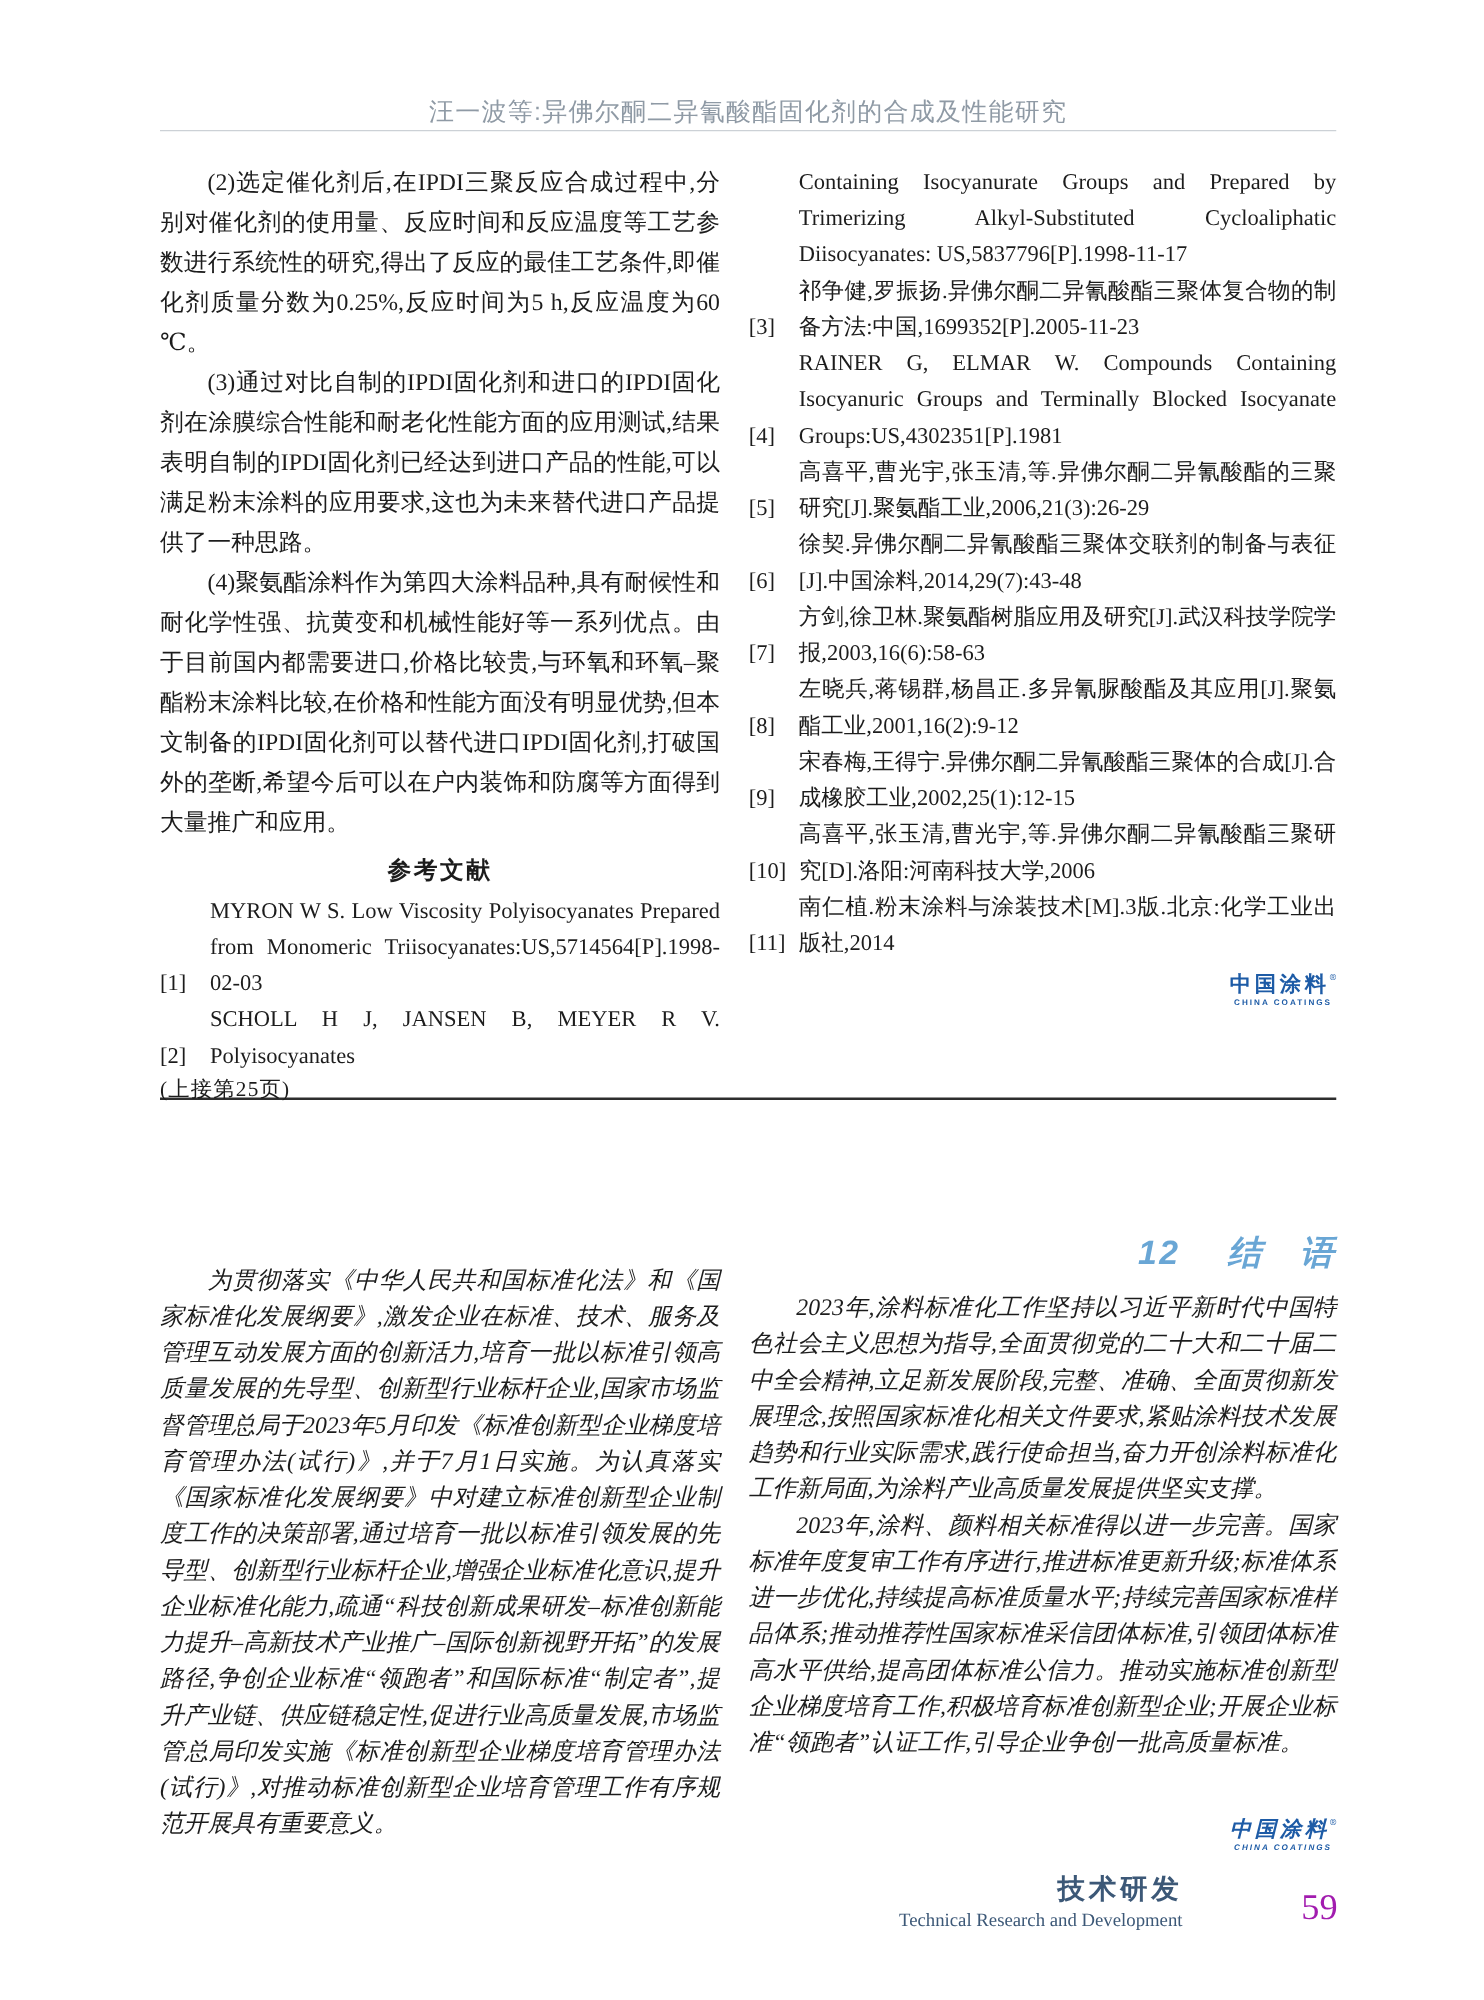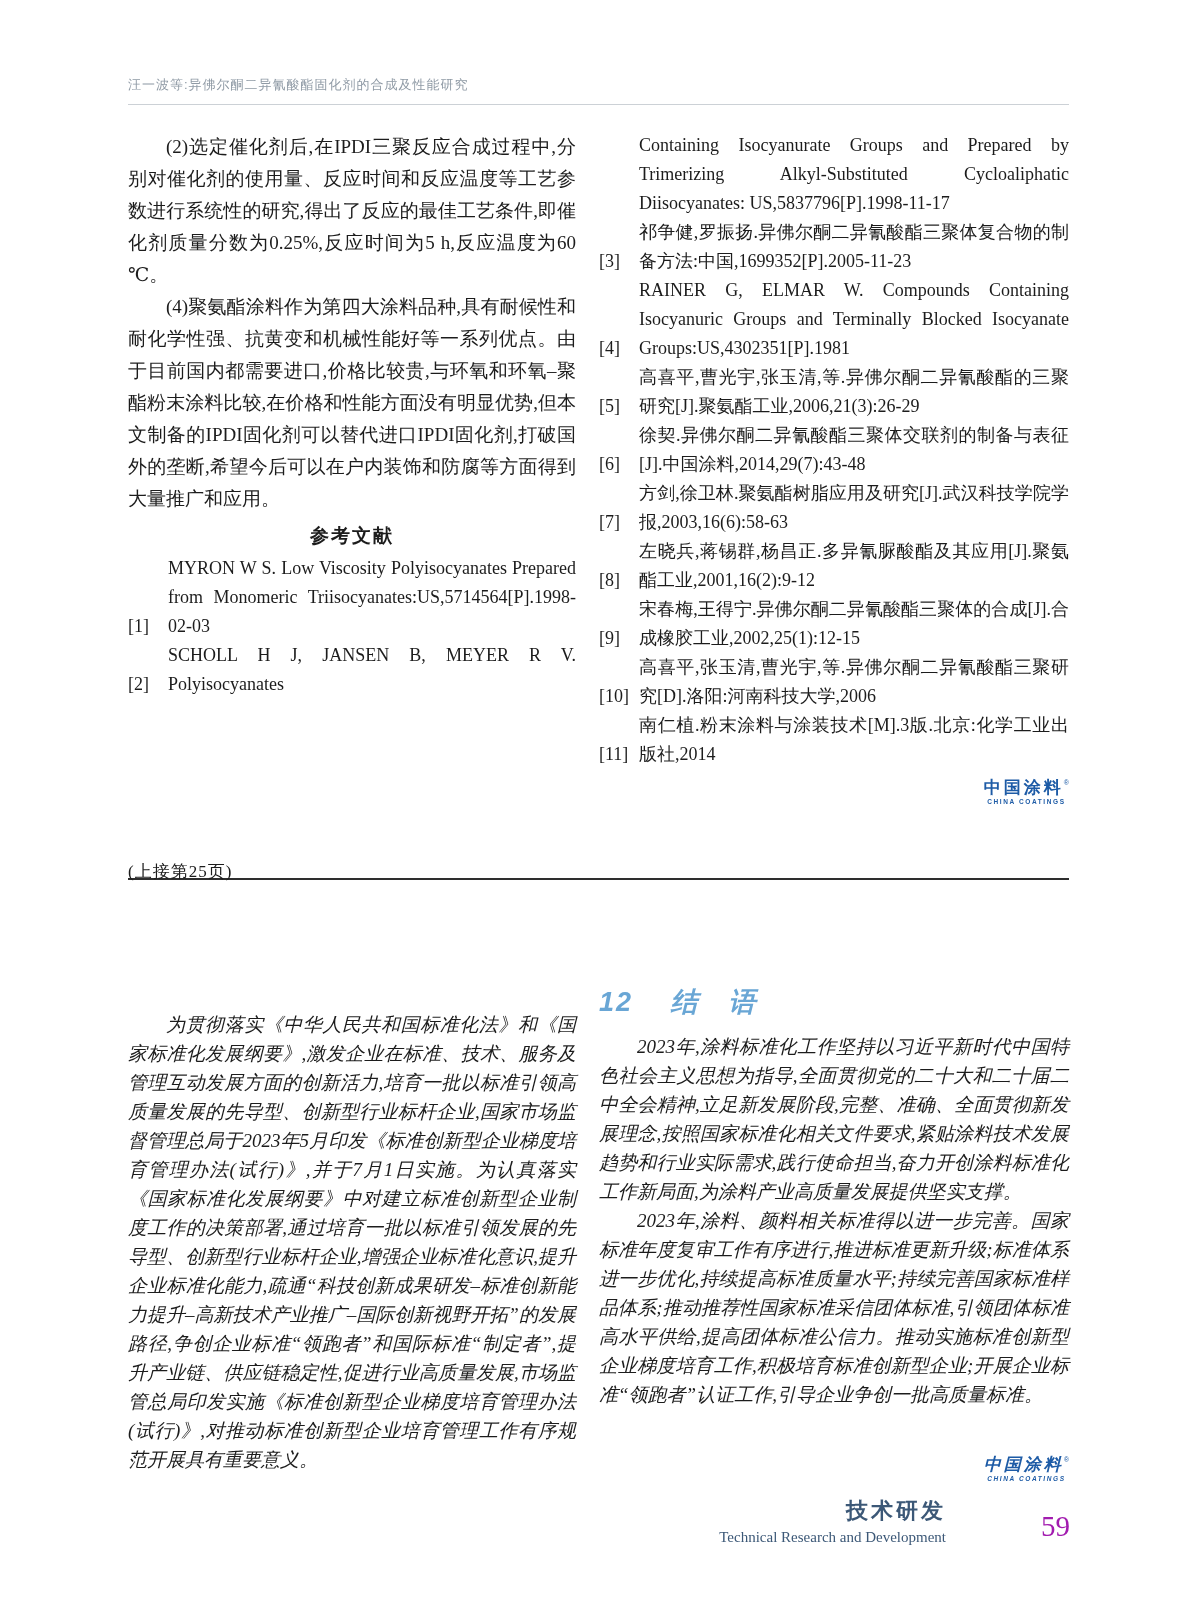--- a/index.html
+++ b/index.html
@@ -3,21 +3,21 @@
 <meta charset="utf-8">
 <style>
   html,body{margin:0;padding:0;background:#ffffff;}
   .page{
     position:relative;width:1187px;height:1600px;background:#ffffff;
     font-family:"Liberation Serif","DejaVu Serif",serif;color:#1c1c1c;overflow:hidden;
   }
   
   .running-header{
     position:absolute;top:76px;left:128px;right:118px;
-    text-align:left;font-size:13px;letter-spacing:1px;color:#8f9aa5;
+    text-align:center;font-size:20px;letter-spacing:1px;color:#8f9aa5;
     font-family:"Liberation Sans","DejaVu Sans",sans-serif;
   }
   .header-rule{position:absolute;top:104px;left:128px;right:118px;height:1px;background:#ccd1d6;}
   
   .columns{display:flex;gap:23px;}
   .col-l{width:448px;flex:none;}
   .col-r{width:470px;flex:none;}
   .upper{position:absolute;top:131px;left:128px;width:941px;}
   .lower{position:absolute;top:984px;left:128px;width:941px;font-style:italic;}
   
@@ -34,21 +34,21 @@
   }
   .ref{display:flex;font-size:18px;line-height:29px;align-items:flex-end;}
   .ref-label{flex:none;width:40px;}
   .ref-text{flex:1;text-align:justify;}
   
   .article-divider{position:absolute;top:878px;left:128px;width:941px;height:2px;background:#2e2e2e;}
   .continuation-note{position:absolute;top:860px;left:128px;font-size:17px;letter-spacing:1px;}
   
   .section-heading{
     margin:0 0 12px 0;font-family:"Liberation Sans","DejaVu Sans",sans-serif;
-    font-weight:bold;font-size:27px;color:#69a6d5;letter-spacing:2px;
+    font-weight:bold;font-size:27px;color:#69a6d5;letter-spacing:2px;text-align:right;
   }
   .sec-title{margin-left:28px;}
   
   .logo{display:inline-block;text-align:center;color:#1d5ba6;line-height:1;
     font-family:"Liberation Sans","DejaVu Sans",sans-serif;}
   .logo-row{white-space:nowrap;}
   .logo-cn{font-size:17px;font-weight:bold;letter-spacing:3px;}
   .logo-mark{font-size:7px;vertical-align:top;}
   .logo-en{font-size:6.5px;font-weight:bold;letter-spacing:1.6px;margin-top:3px;}
   .logo-right{display:block;text-align:right;margin-top:10px;}
@@ -68,20 +68,21 @@
 <body>
 
 <div class="page">
 
   <div class="running-header">汪一波等:异佛尔酮二异氰酸酯固化剂的合成及性能研究</div>
   <div class="header-rule"></div>
 
   <section class="upper columns">
     <div class="col-l">
       <p class="body-p">(2)选定催化剂后,在IPDI三聚反应合成过程中,分别对催化剂的使用量、反应时间和反应温度等工艺参数进行系统性的研究,得出了反应的最佳工艺条件,即催化剂质量分数为0.25%,反应时间为5 h,反应温度为60 ℃。</p>
+      <p class="body-p">(3)通过对比自制的IPDI固化剂和进口的IPDI固化剂在涂膜综合性能和耐老化性能方面的应用测试,结果表明自制的IPDI固化剂已经达到进口产品的性能,可以满足粉末涂料的应用要求,这也为未来替代进口产品提供了一种思路。</p>
       <p class="body-p">(4)聚氨酯涂料作为第四大涂料品种,具有耐候性和耐化学性强、抗黄变和机械性能好等一系列优点。由于目前国内都需要进口,价格比较贵,与环氧和环氧–聚酯粉末涂料比较,在价格和性能方面没有明显优势,但本文制备的IPDI固化剂可以替代进口IPDI固化剂,打破国外的垄断,希望今后可以在户内装饰和防腐等方面得到大量推广和应用。</p>
       <h3 class="refs-heading">参考文献</h3>
       <div class="ref">
         <span class="ref-label">[1]</span>
         <span class="ref-text">MYRON W S. Low Viscosity Polyisocyanates Prepared from Monomeric Triisocyanates:US,5714564[P].1998-02-03</span>
       </div>
       <div class="ref">
         <span class="ref-label">[2]</span>
         <span class="ref-text">SCHOLL H J, JANSEN B, MEYER R V. Polyisocyanates</span>
       </div>

